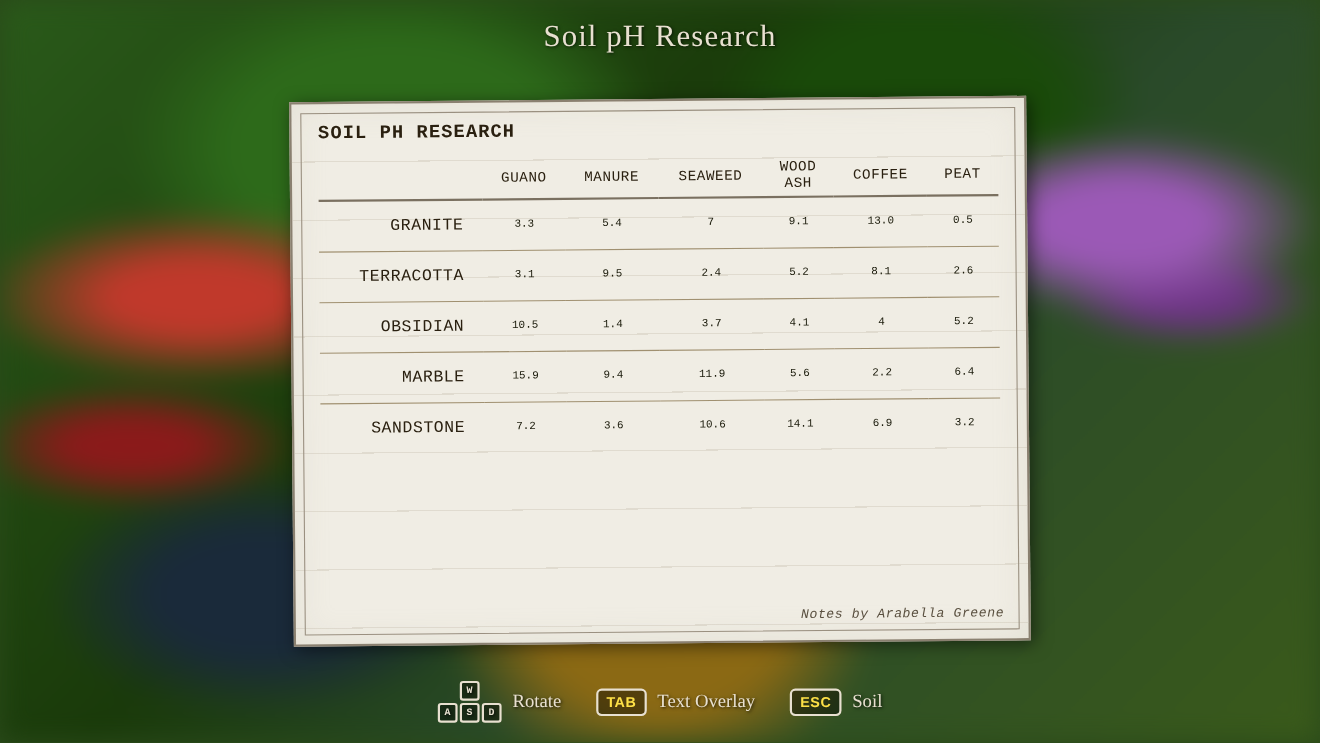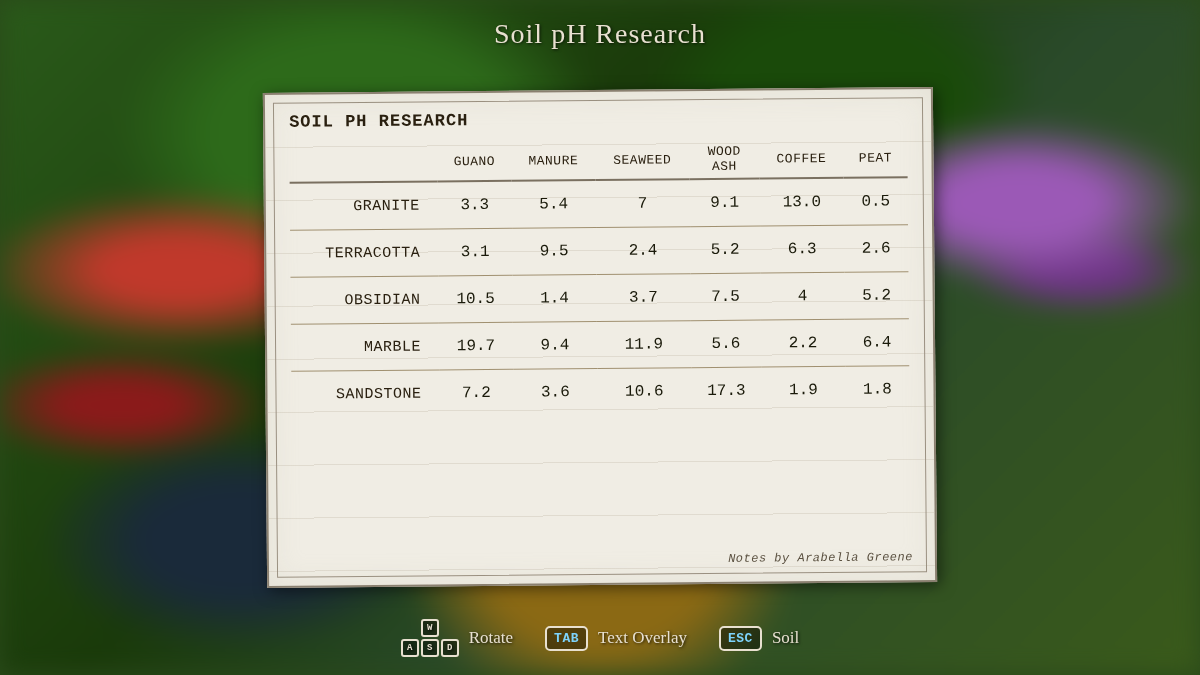--- a/index.html
+++ b/index.html
@@ -99,21 +99,21 @@
       border-collapse: collapse;
       font-family: 'Courier New', monospace;
       color: #1a1a0a;
     }
 
     .research-table th,
     .research-table td {
       padding: 8px 10px;
       text-align: center;
       vertical-align: middle;
-      font-size: 16px;
+      font-size: 10px;
       position: relative;
     }
 
     .research-table th {
       font-weight: normal;
       font-size: 13px;
       color: #2a2010;
       text-transform: uppercase;
       font-variant: small-caps;
       letter-spacing: 0.5px;
@@ -176,23 +176,23 @@
       text-shadow: 1px 1px 3px rgba(0,0,0,0.8);
     }
 
     .key-badge {
       display: inline-flex;
       align-items: center;
       justify-content: center;
       border: 2px solid #e8e0d0;
       border-radius: 5px;
       background: rgba(0,0,0,0.4);
-      color: #7dd3fc;
+      color: #fde047;
       font-size: 13px;
-      font-family: Liberation Mono, monospace;
+      font-family: Liberation Sans, sans-serif;
       font-weight: bold;
       padding: 3px 7px;
       min-width: 36px;
       text-shadow: none;
       letter-spacing: 0.5px;
     }
 
     .key-wasd {
       display: grid;
       grid-template-areas:
@@ -277,49 +277,49 @@
           <td>9.1</td>
           <td>13.0</td>
           <td>0.5</td>
         </tr>
         <tr>
           <th class="row-header">Terracotta</th>
           <td>3.1</td>
           <td>9.5</td>
           <td>2.4</td>
           <td>5.2</td>
-          <td>6.3</td>
+          <td>8.1</td>
           <td>2.6</td>
         </tr>
         <tr>
           <th class="row-header">Obsidian</th>
           <td>10.5</td>
           <td>1.4</td>
           <td>3.7</td>
-          <td>7.5</td>
+          <td>4.1</td>
           <td>4</td>
           <td>5.2</td>
         </tr>
         <tr>
           <th class="row-header">Marble</th>
-          <td>19.7</td>
+          <td>15.9</td>
           <td>9.4</td>
           <td>11.9</td>
           <td>5.6</td>
           <td>2.2</td>
           <td>6.4</td>
         </tr>
         <tr>
           <th class="row-header">Sandstone</th>
           <td>7.2</td>
           <td>3.6</td>
           <td>10.6</td>
-          <td>17.3</td>
-          <td>1.9</td>
-          <td>1.8</td>
+          <td>14.1</td>
+          <td>6.9</td>
+          <td>3.2</td>
         </tr>
       </tbody>
     </table>
 
     <div class="notes-attribution">Notes by Arabella Greene</div>
   </div>
 </div>
 
 <div class="controls-bar">
 

